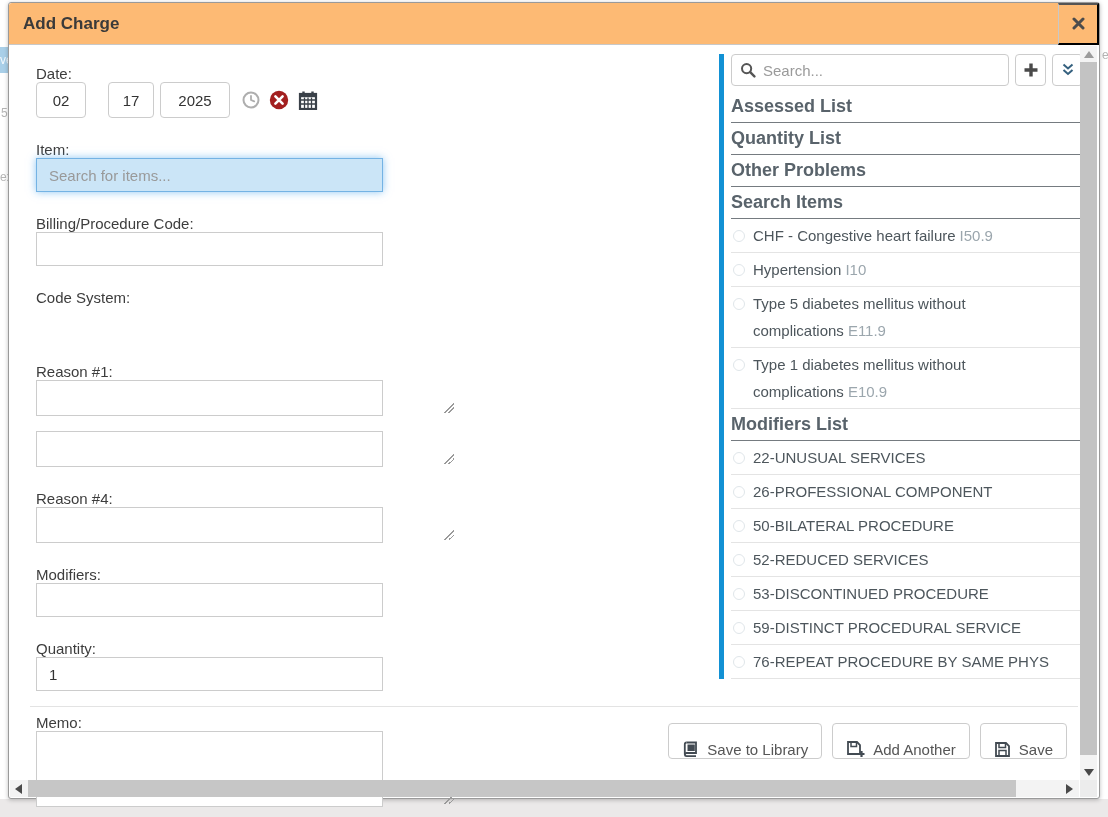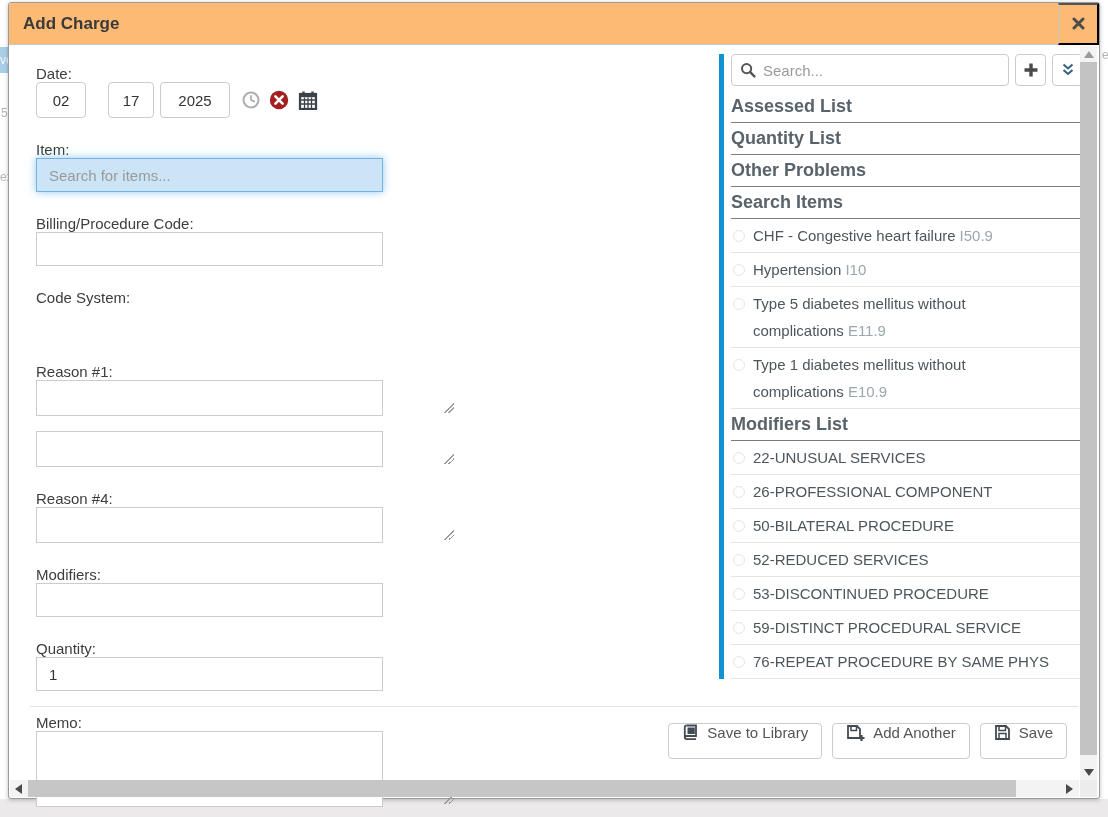--- a/index.html
+++ b/index.html
@@ -97,21 +97,21 @@
     position:absolute; left:2px; top:11px; width:12px; height:12px;
     border:1px solid #e0e6ea; border-radius:50%;
   }
   .icode { color:#9ba6ad; margin-left:4px; }
 
   
   .modal-footer { position:absolute; top:703px; left:21px; right:21px; border-top:1px solid #e3e3e3; }
   .btn-row { display:flex; justify-content:flex-end; gap:10px; margin-top:16px; margin-right:11px; }
   .fbtn {
     height:36px; padding:0 13px; background:#fff; border:1px solid #ccc; border-radius:4px;
-    font-size:15px; color:#555; display:inline-flex; align-items:flex-start; gap:8px; cursor:pointer;
+    font-size:15px; color:#555; display:inline-flex; align-items:flex-end; gap:8px; cursor:pointer;
     font-family:"Liberation Sans","DejaVu Sans",sans-serif;
   }
 
   
   .vsb { position:absolute; top:43px; right:2px; width:17px; height:735px; background:#f3f3f3; }
   .vsb-thumb { position:absolute; top:16px; left:0; width:17px; height:693px; background:#c3c3c3; }
   .arr { position:absolute; width:0; height:0; }
   .arr-up { left:4px; top:5px; border-left:5px solid transparent; border-right:5px solid transparent; border-bottom:7px solid #9b9b9b; }
   .arr-down { left:4px; bottom:5px; border-left:5px solid transparent; border-right:5px solid transparent; border-top:7px solid #4a4a4a; }
   .hsb { position:absolute; left:1px; bottom:1px; height:17px; width:1069px; background:#f3f3f3; }

